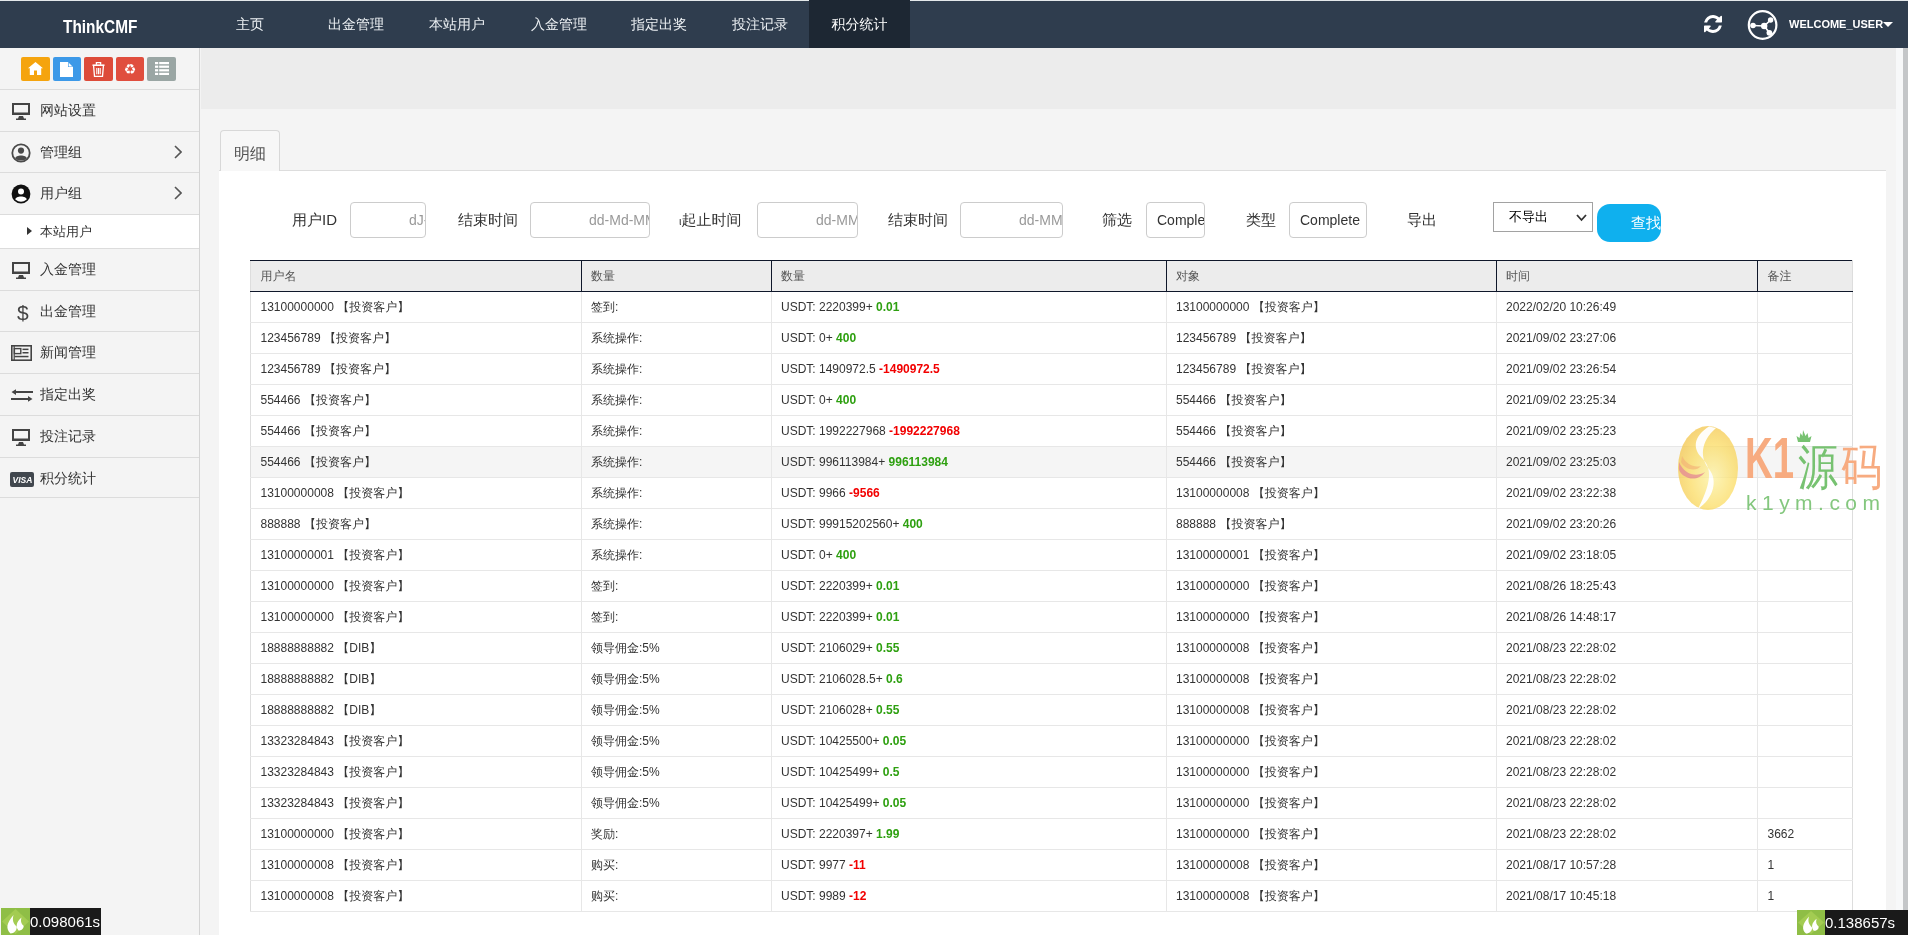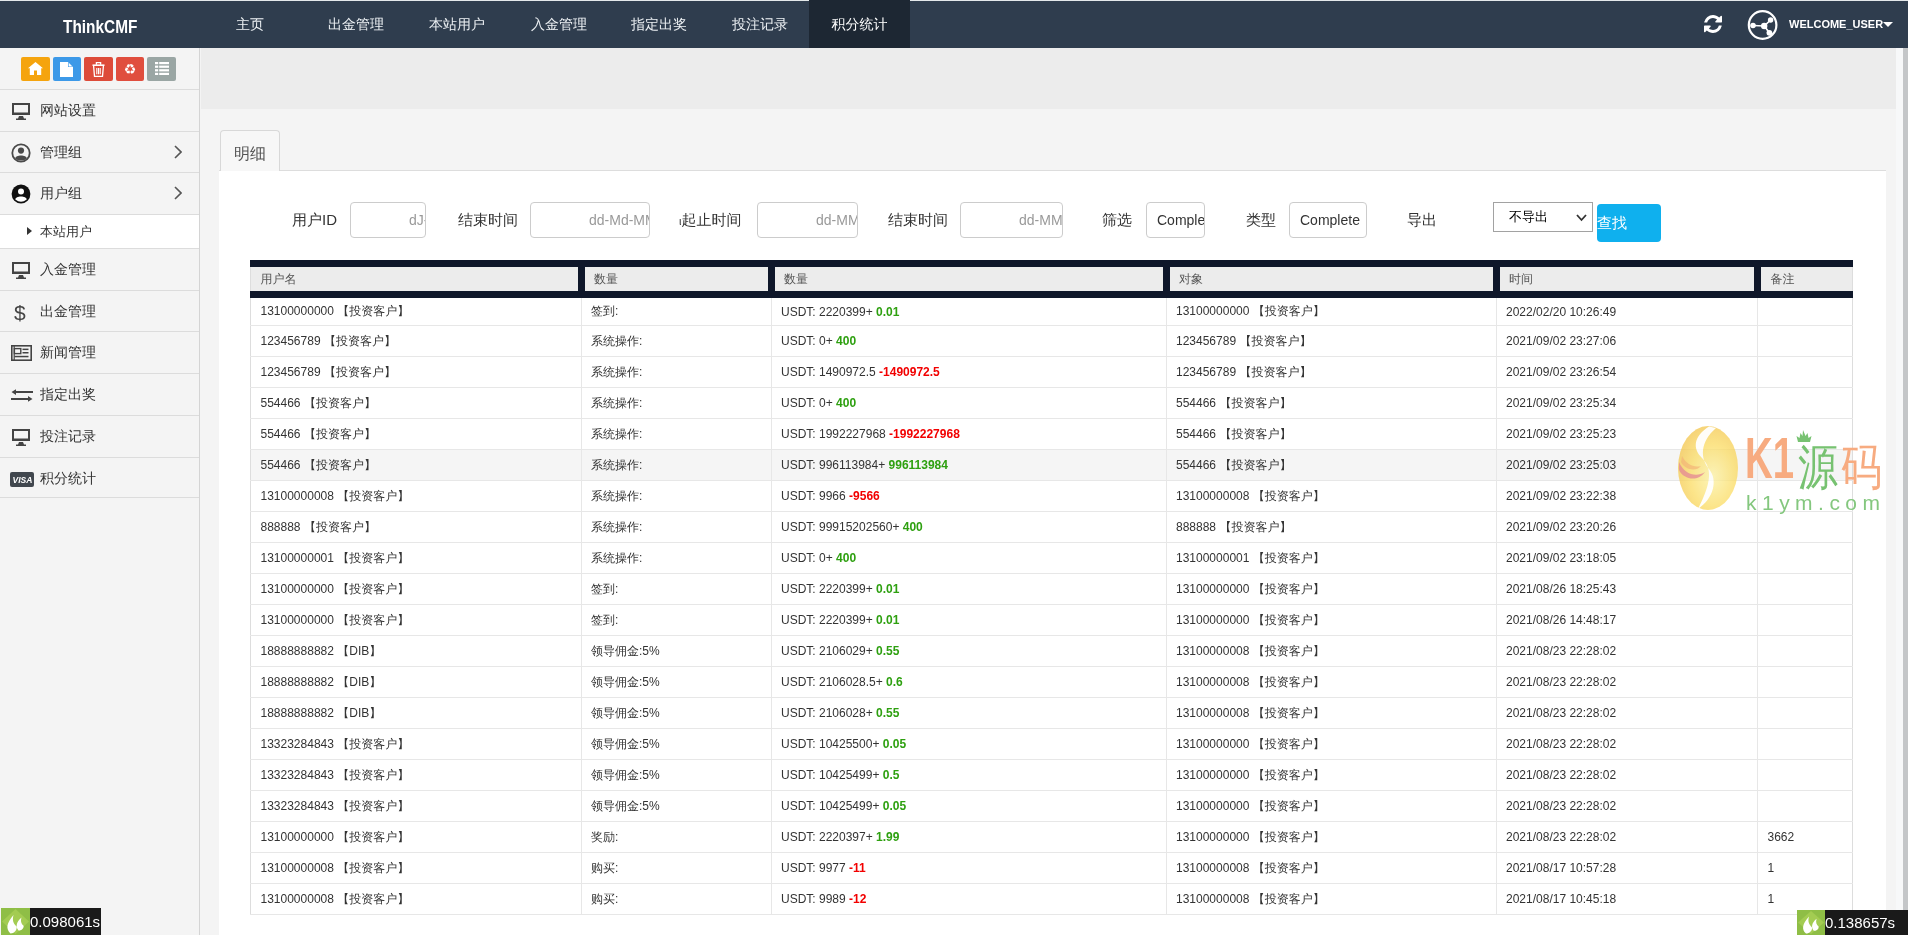--- a/index.html
+++ b/index.html
@@ -11,21 +11,21 @@
 #navbar { position:absolute; left:0; top:0; width:1908px; height:48px; background:#2f3d4e; font-weight:400; }
 #logo { position:absolute; left:63px; top:0; line-height:53px; color:#fff; font-size:19px; font-weight:bold; } #logo span { display:inline-block; transform:scaleX(0.81); transform-origin:0 50%; }
 .navitem { position:absolute; top:0; line-height:48px; color:#eef2f5; font-size:14px;text-align:center; }
 #nav-active { position:absolute; left:809px; top:0; width:101px; height:48px; background:#1d2733; text-align:center; line-height:48px; color:#fff; font-size:14px; }
 #nav-right { position:absolute; left:0; top:0; width:1908px; height:48px; }
 
 
 #sidebar { position:absolute; left:0; top:48px; width:200px; height:887px; background:#f4f4f4; border-right:1px solid #d4d4d4; }
 .sbtn { position:absolute; top:9px; width:28.5px; height:24px; border-radius:2px; text-align:center; }
 .sbtn svg { margin-top:5px; }
-#smenu { position:absolute; top:41px; left:0; width:199px; }
+#smenu { position:absolute; top:41px; left:0; width:199px;text-align:center; }
 .mitem { position:relative; height:41.7px; border-top:1px solid #dcdcdc; }
 .mitem .txt { position:absolute; left:40px; top:0; line-height:41px; font-size:14px; color:#333; font-weight:400; }
 .mitem .ic { position:absolute; left:11px; top:11px; width:20px; height:20px; color:#444; }
 .mitem .chev { position:absolute; right:17px; top:13px; color:#555; }
 .msub { position:relative; height:34px; border-top:1px solid #dcdcdc; background:#fff; }
 .msub .txt { position:absolute; left:40px; top:0; line-height:33px; font-size:13px; color:#333; font-weight:400; }
 .msub .arr { position:absolute; left:27px; top:12px; width:0; height:0; border-left:5px solid #333; border-top:4px solid transparent; border-bottom:4px solid transparent; }
 .mlast { border-bottom:1px solid #dcdcdc; }
 
 
@@ -36,25 +36,25 @@
 #panel { position:absolute; left:219px; top:171px; width:1667px; height:764px; background:#fff; }
 
 
 .flabel { position:absolute; top:202px; height:36px; line-height:36px; font-size:15px; color:#333; white-space:nowrap; font-weight:400; }
 .finput { position:absolute; top:202px; height:36px; border:1px solid #ccc; border-radius:4px; background:#fff; font-size:14px; line-height:34px; padding-left:10px; color:#333; white-space:nowrap; overflow:hidden; }
 .ph { color:#999;margin-left:48px; }
 
 #fselect { position:absolute; left:1493px; top:202px; width:100px; height:30px; border:1px solid #a2a2a2; border-radius:0; background:#fff; font-size:13px; line-height:28px; color:#000; font-weight:400; }
 #fselect .sv { position:absolute; left:15px; top:0; }
 #fselect svg { position:absolute; right:5px; top:9px; }
-#fbtn { position:absolute; left:1597px; top:204px; width:64px; height:38px; background:#0fb0ee; border-radius:4px; color:#fff; font-size:15px; text-align:left; line-height:38px; }
+#fbtn { position:absolute; left:1597px; top:204px; width:64px; height:38px; background:#0fb0ee; border-radius:13px; color:#fff; font-size:15px; text-align:right; line-height:38px; }
 
 
 #tbl { position:absolute; left:250px; top:260px; border-collapse:collapse; table-layout:fixed; width:1602px; font-size:12px; color:#333; }
-#tbl th { height:31px; background:#ececec; border:7px solid #0f172a; font-weight:normal; text-align:left; padding-left:9.5px; color:#555; }
+#tbl th { height:31px; background:#ececec; border:1px solid #0f172a; font-weight:normal; text-align:left; padding-left:9.5px; color:#555; }
 #tbl td { height:31px; border:1px solid #e7e7e7; border-top:none; padding-left:9.5px; white-space:nowrap; overflow:hidden; }
 #tbl td.first, #tbl th.first { border-left:1px solid #ddd; }
 #tbl td.last, #tbl th.last { border-right:1px solid #ddd; }
 #tbl tr.hl td { background:#f5f5f5; }
 .g { color:#2ea010; font-weight:bold; }
 .r { color:#f20000; font-weight:bold; }
 
 
 #sbtrack { position:absolute; left:1896px; top:48px; width:12px; height:887px; background:#f7f8f9; }
 #sbthumb { position:absolute; left:1902.5px; top:48px; width:5.5px; height:887px; background:#c4c6c8; }

